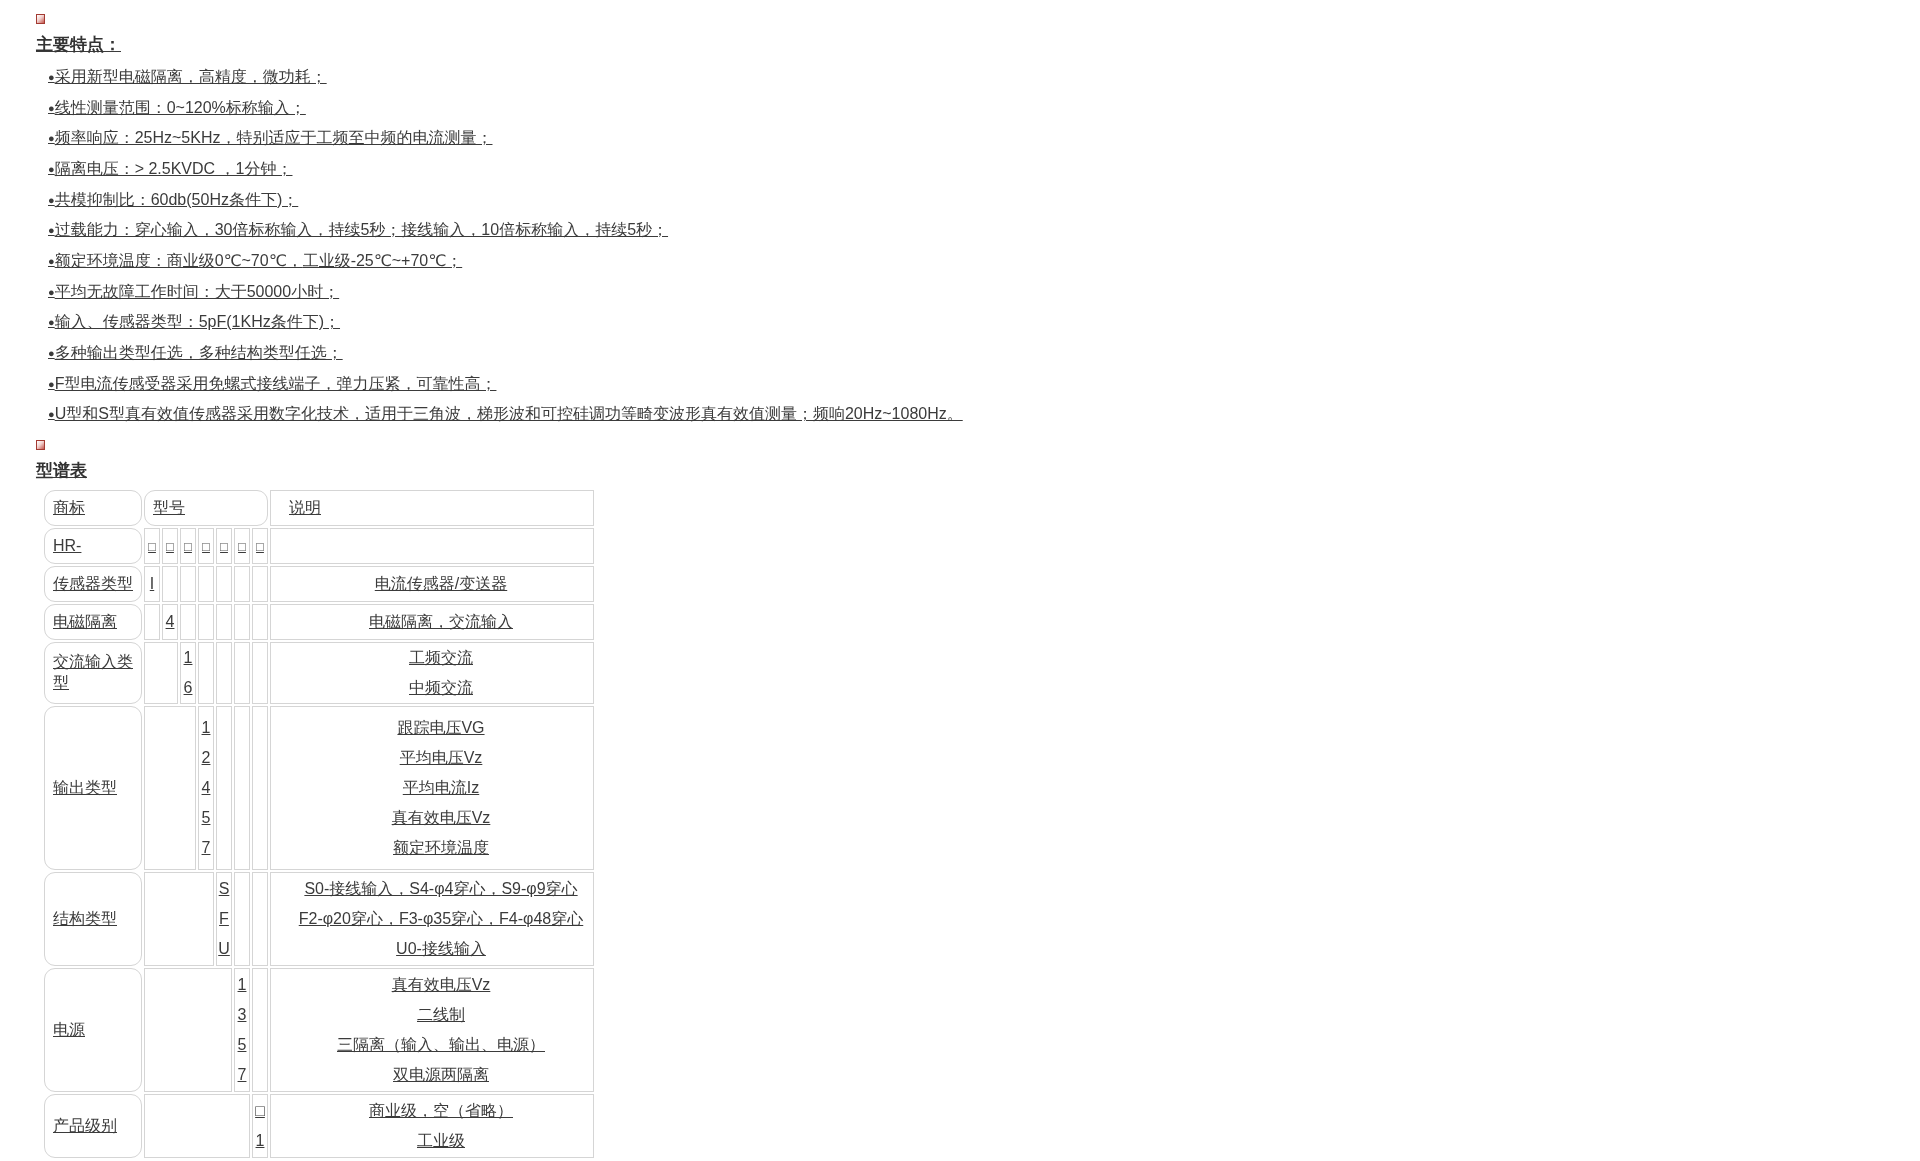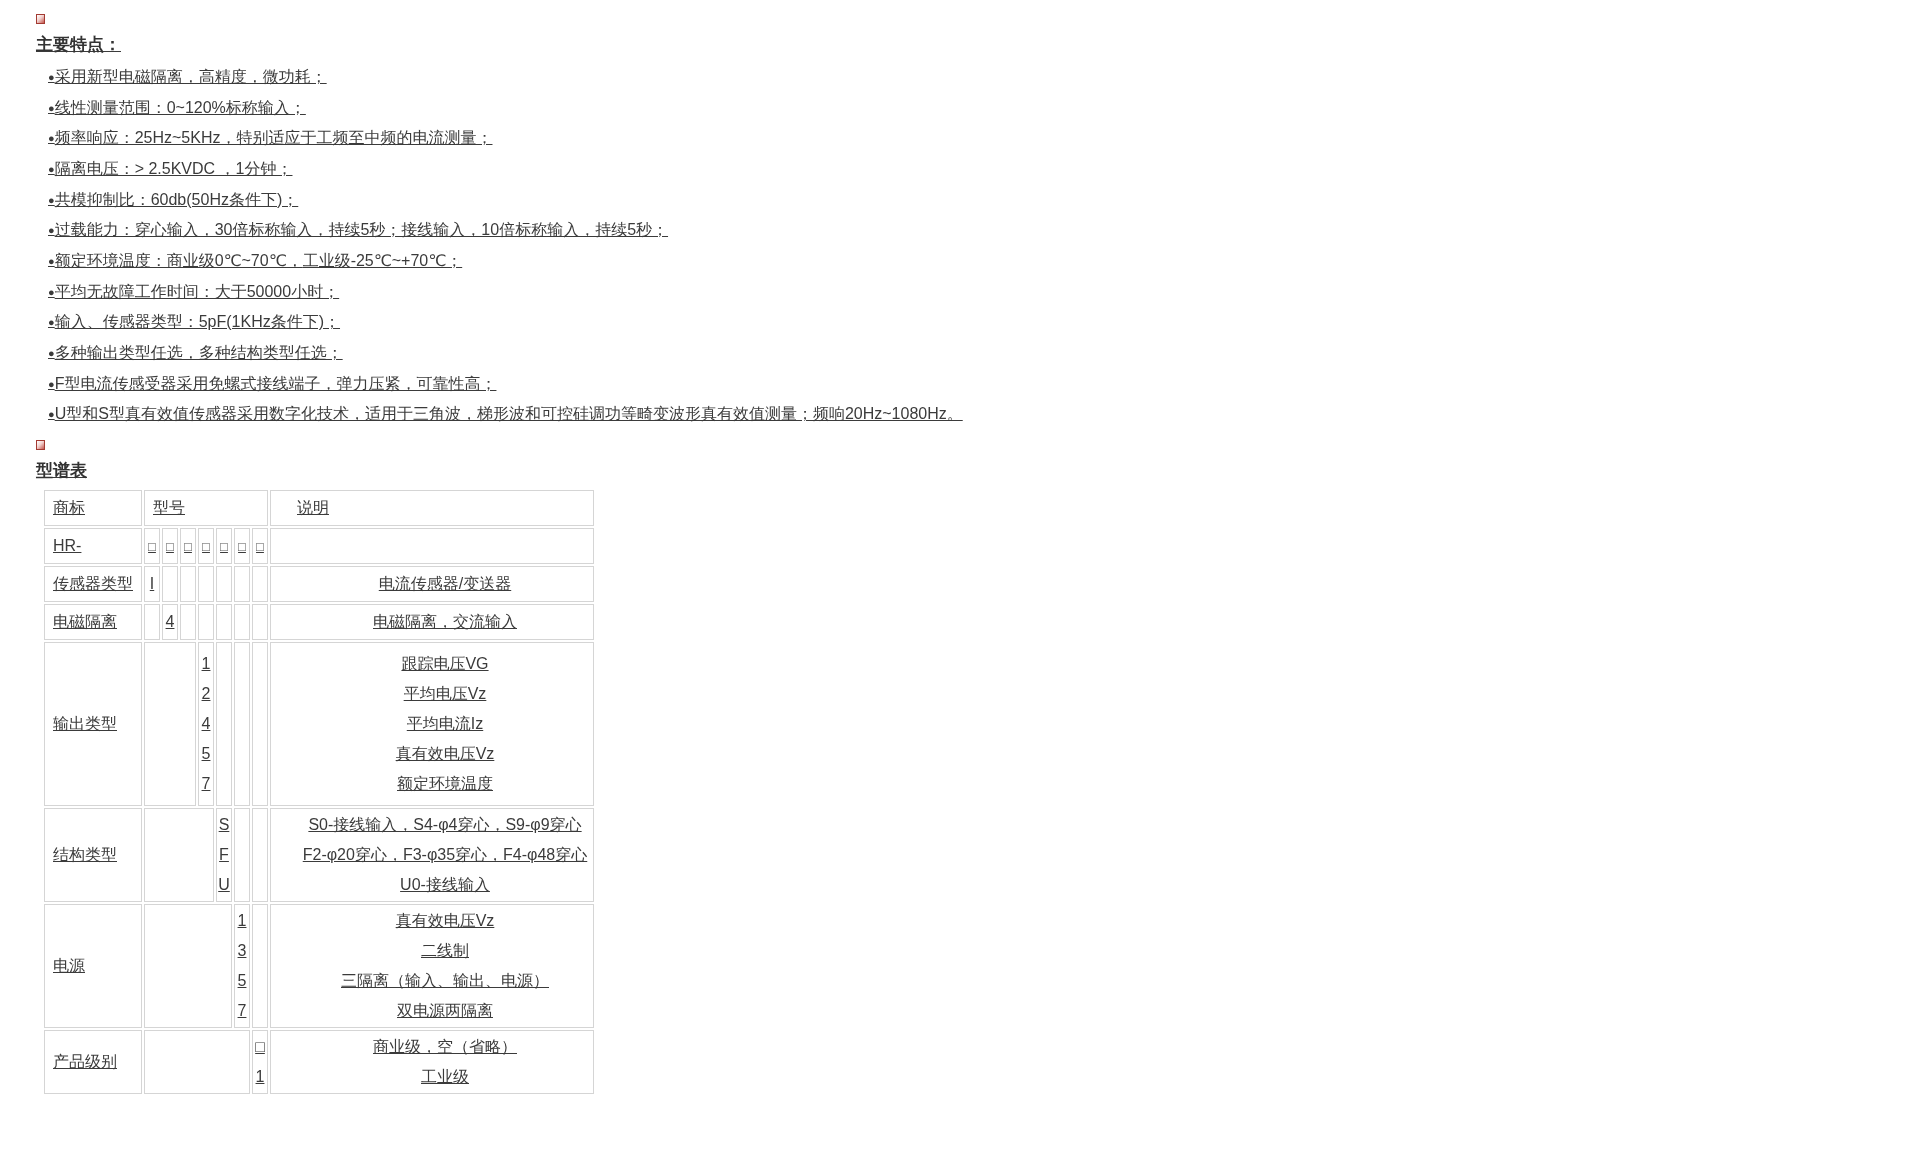--- a/index.html
+++ b/index.html
@@ -31,22 +31,22 @@
     table-layout:fixed;
   }
   .spec-table td {
     border:1px solid #d5d5d5; background:#ffffff;
     font-size:16px; color:#3b3b3b; vertical-align:middle;
     overflow:hidden;
   }
   col.c-label { width:98px; }
   col.c-code  { width:16px; }
   col.c-desc  { width:324px; }
-  td.lbl  { padding-left:8px; }
-  td.desc { padding-left:26px; }
+  td.lbl  { padding-left:8px;border-radius:11px; }
+  td.desc { padding-left:18px; }
   td.code { text-align:center; padding:0; }
   td.boxc { text-align:center; font-size:13px; color:#555; padding:0; }
   .ln { line-height:30px; white-space:nowrap;text-align:center; }
   td.code .ln { text-align:center; }
 
   tr.h36 td { height:36px; }
   tr.h62 td { height:62px; }
   tr.h164 td { height:164px; }
   tr.h94 td { height:94px; }
   tr.h124 td { height:124px; }
@@ -136,20 +136,36 @@
         <td class="code"></td>
         <td class="code"></td>
         <td class="code"></td>
         <td class="code"></td>
         <td class="code"></td>
         <td class="desc">
             <div class="ln">电磁隔离，交流输入</div>
           </td>
       </tr>
 
+      <tr class="h62">
+        <td class="lbl">交流输入类型</td>
+        <td class="code" colspan="2"></td>
+        <td class="code">
+            <div class="ln">1</div>
+            <div class="ln">6</div>
+          </td>
+        <td class="code"></td>
+        <td class="code"></td>
+        <td class="code"></td>
+        <td class="code"></td>
+        <td class="desc">
+            <div class="ln">工频交流</div>
+            <div class="ln">中频交流</div>
+          </td>
+      </tr>
 
       <tr class="h164">
         <td class="lbl">输出类型</td>
         <td class="code" colspan="3"></td>
         <td class="code">
             <div class="ln">1</div>
             <div class="ln">2</div>
             <div class="ln">4</div>
             <div class="ln">5</div>
             <div class="ln">7</div>

